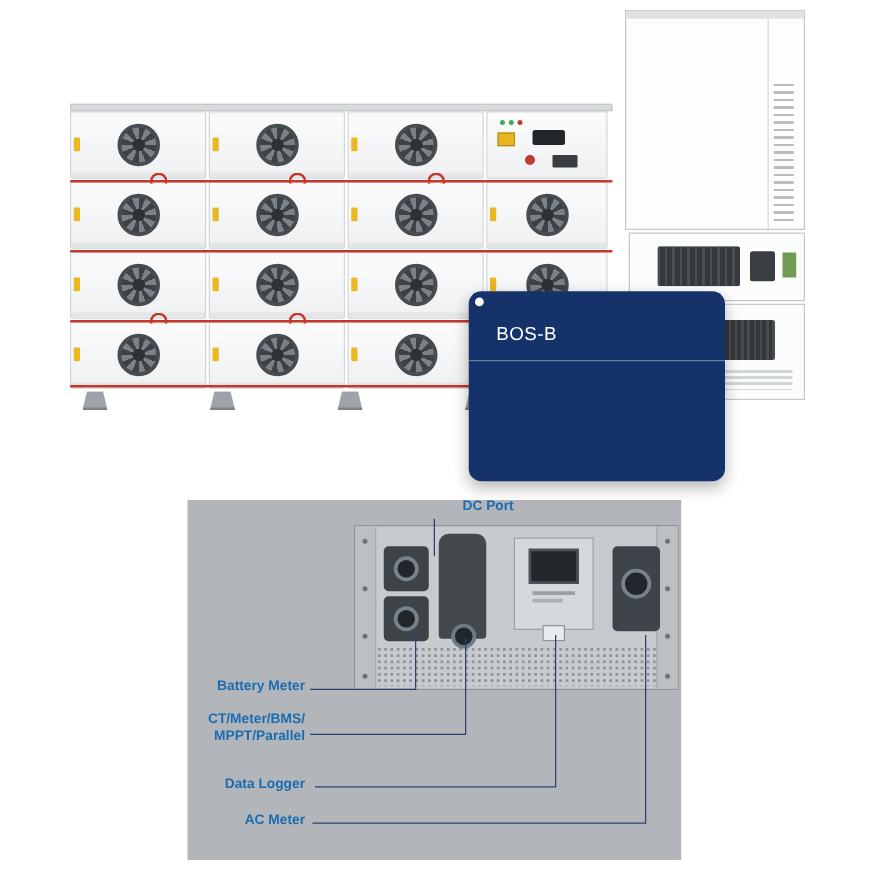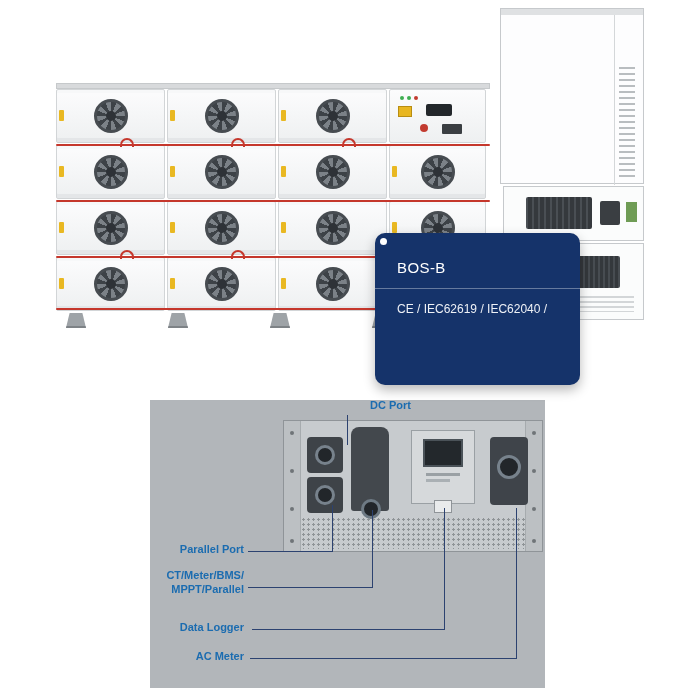--- a/index.html
+++ b/index.html
@@ -192,21 +192,20 @@
   <div class="abs unit" id="unit-low">
     <div class="block"></div>
     <div class="vents"></div>
   </div>
 
   <div class="abs" id="card">
     <div class="dot"></div>
     <div class="title">BOS-B</div>
     <div class="rule"></div>
     <div class="certs">
-      <div>CE / IEC62619 / IEC62040 /</div>
     </div>
   </div>
 
   <div class="abs" id="gray"></div>
 
   <div class="abs" id="plate">
     <div class="ear l">
       <span class="screw" style="top:10px;"></span>
       <span class="screw" style="top:48px;"></span>
       <span class="screw" style="top:86px;"></span>
@@ -238,21 +237,21 @@
   <div class="abs leader" style="left:248px;top:551px;width:84px;height:1px;"></div>
   <div class="abs leader" style="left:332px;top:505px;width:1px;height:47px;"></div>
   <div class="abs leader" style="left:248px;top:587px;width:124px;height:1px;"></div>
   <div class="abs leader" style="left:372px;top:510px;width:1px;height:78px;"></div>
   <div class="abs leader" style="left:252px;top:629px;width:192px;height:1px;"></div>
   <div class="abs leader" style="left:444px;top:508px;width:1px;height:122px;"></div>
   <div class="abs leader" style="left:250px;top:658px;width:266px;height:1px;"></div>
   <div class="abs leader" style="left:516px;top:508px;width:1px;height:151px;"></div>
 
   <div class="callout" style="left:342px;top:399px;">DC Port</div>
-  <div class="callout" style="right:456px;top:543px;">Parallel Port</div>
+  <div class="callout" style="right:456px;top:543px;">Battery Meter</div>
   <div class="callout right-align" style="right:456px;top:568px;">
     <div>CT/Meter/BMS/</div>
     <div>MPPT/Parallel</div>
   </div>
   <div class="callout" style="right:456px;top:621px;">Data Logger</div>
   <div class="callout" style="right:456px;top:650px;">AC Meter</div>
 
 </div>
 
 </body></html>

